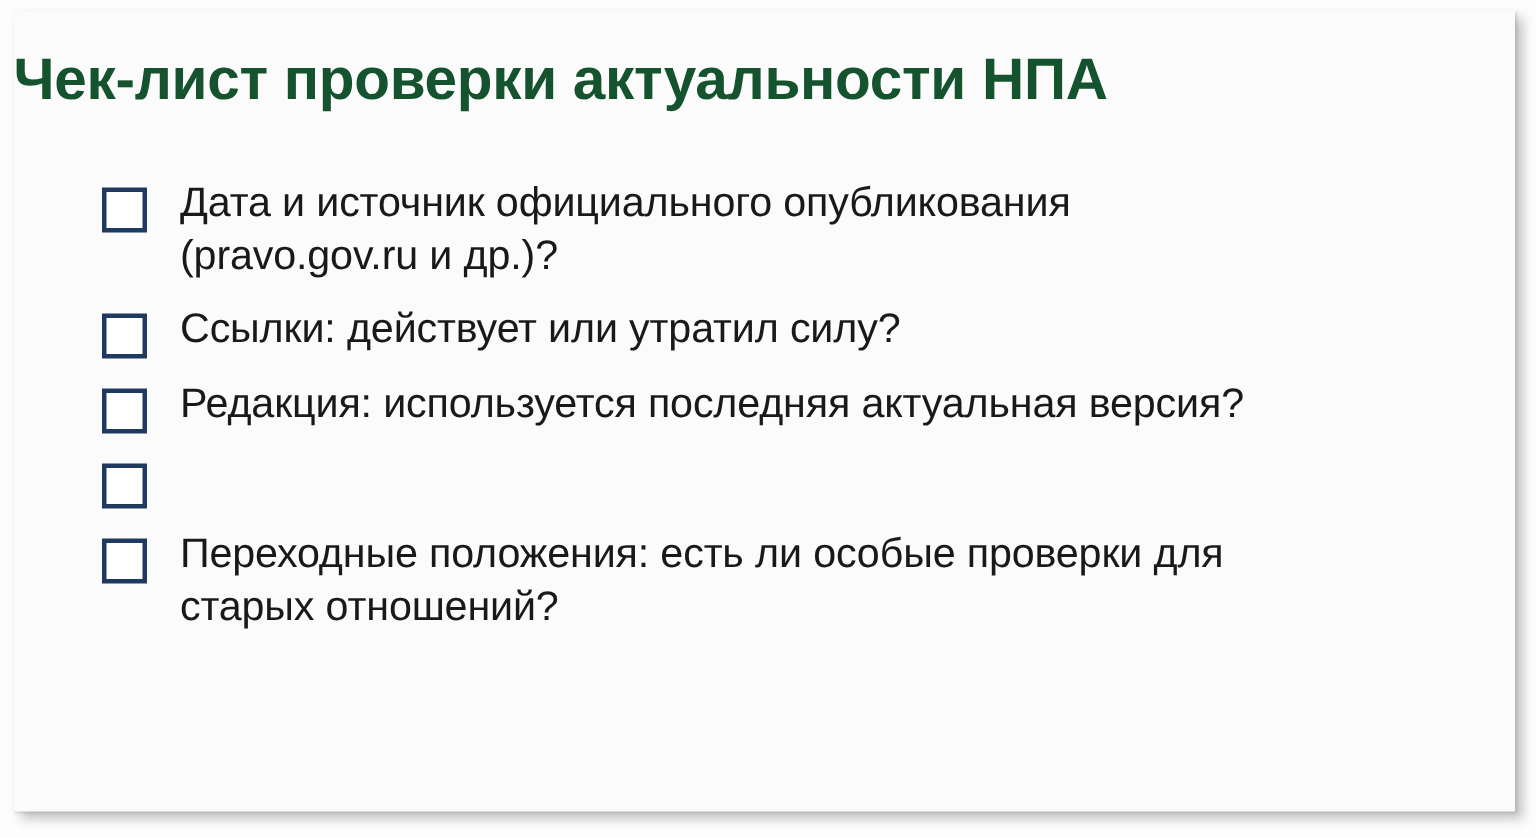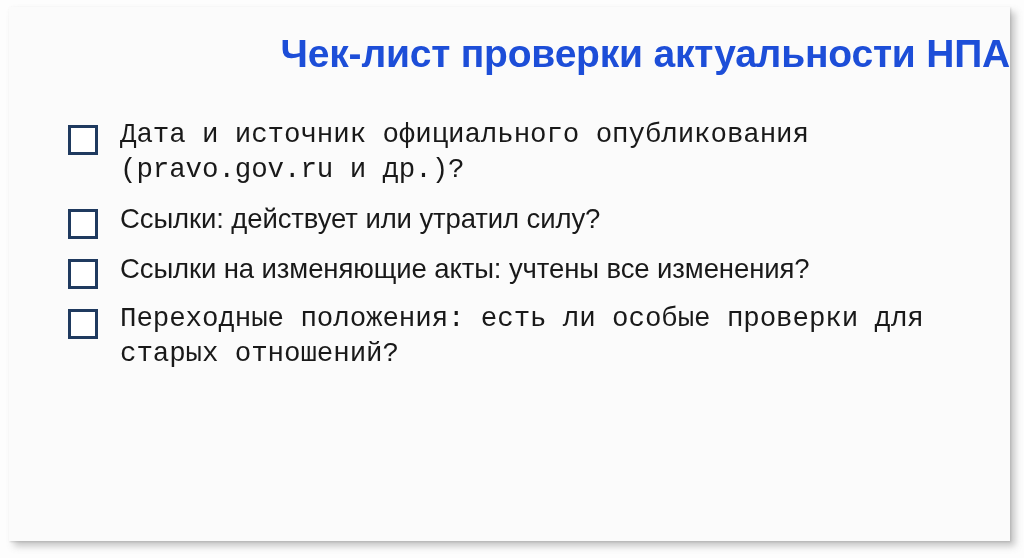--- a/index.html
+++ b/index.html
@@ -42,22 +42,22 @@
     inset: 0;
     padding: 0;
   }
 
   
   .title {
     position: absolute;
     left: 0;
     right: 0;
     top: 26px;
-    text-align: right;
-    color: #1d4ed8;
+    text-align: left;
+    color: #14532d;
     font-size: 39px;
     font-weight: bold;
     letter-spacing: -0.2px;
     white-space: nowrap;
     line-height: 1.1;
   }
 
   
   .checklist {
     position: absolute;
@@ -66,21 +66,20 @@
     right: 40px;
   }
 
   .check-row {
     display: flex;
     align-items: flex-start;
     margin-bottom: 12px;
   }
   .check-row.two-line {
     margin-bottom: 14px;
-    font-family: Liberation Mono, monospace;
   }
 
   .checkbox {
     flex: 0 0 auto;
     width: 30px;
     height: 30px;
     margin-top: 8px;
     margin-right: 22px;
     background: #ffffff;
     border: 3px solid #1F3A5F;
@@ -111,24 +110,27 @@
           <span class="checkbox"></span>
           <span class="check-label">Дата и источник официального опубликования
 (pravo.gov.ru и др.)?</span>
         </div>
 
         <div class="check-row">
           <span class="checkbox"></span>
           <span class="check-label">Ссылки: действует или утратил силу?</span>
         </div>
 
+        <div class="check-row">
+          <span class="checkbox"></span>
+          <span class="check-label">Редакция: используется последняя актуальная версия?</span>
+        </div>
 
         <div class="check-row">
           <span class="checkbox"></span>
-          <span class="check-label">Ссылки на изменяющие акты: учтены все изменения?</span>
         </div>
 
         <div class="check-row two-line">
           <span class="checkbox"></span>
           <span class="check-label">Переходные положения: есть ли особые проверки для
 старых отношений?</span>
         </div>
 
       </div>
     </div>

